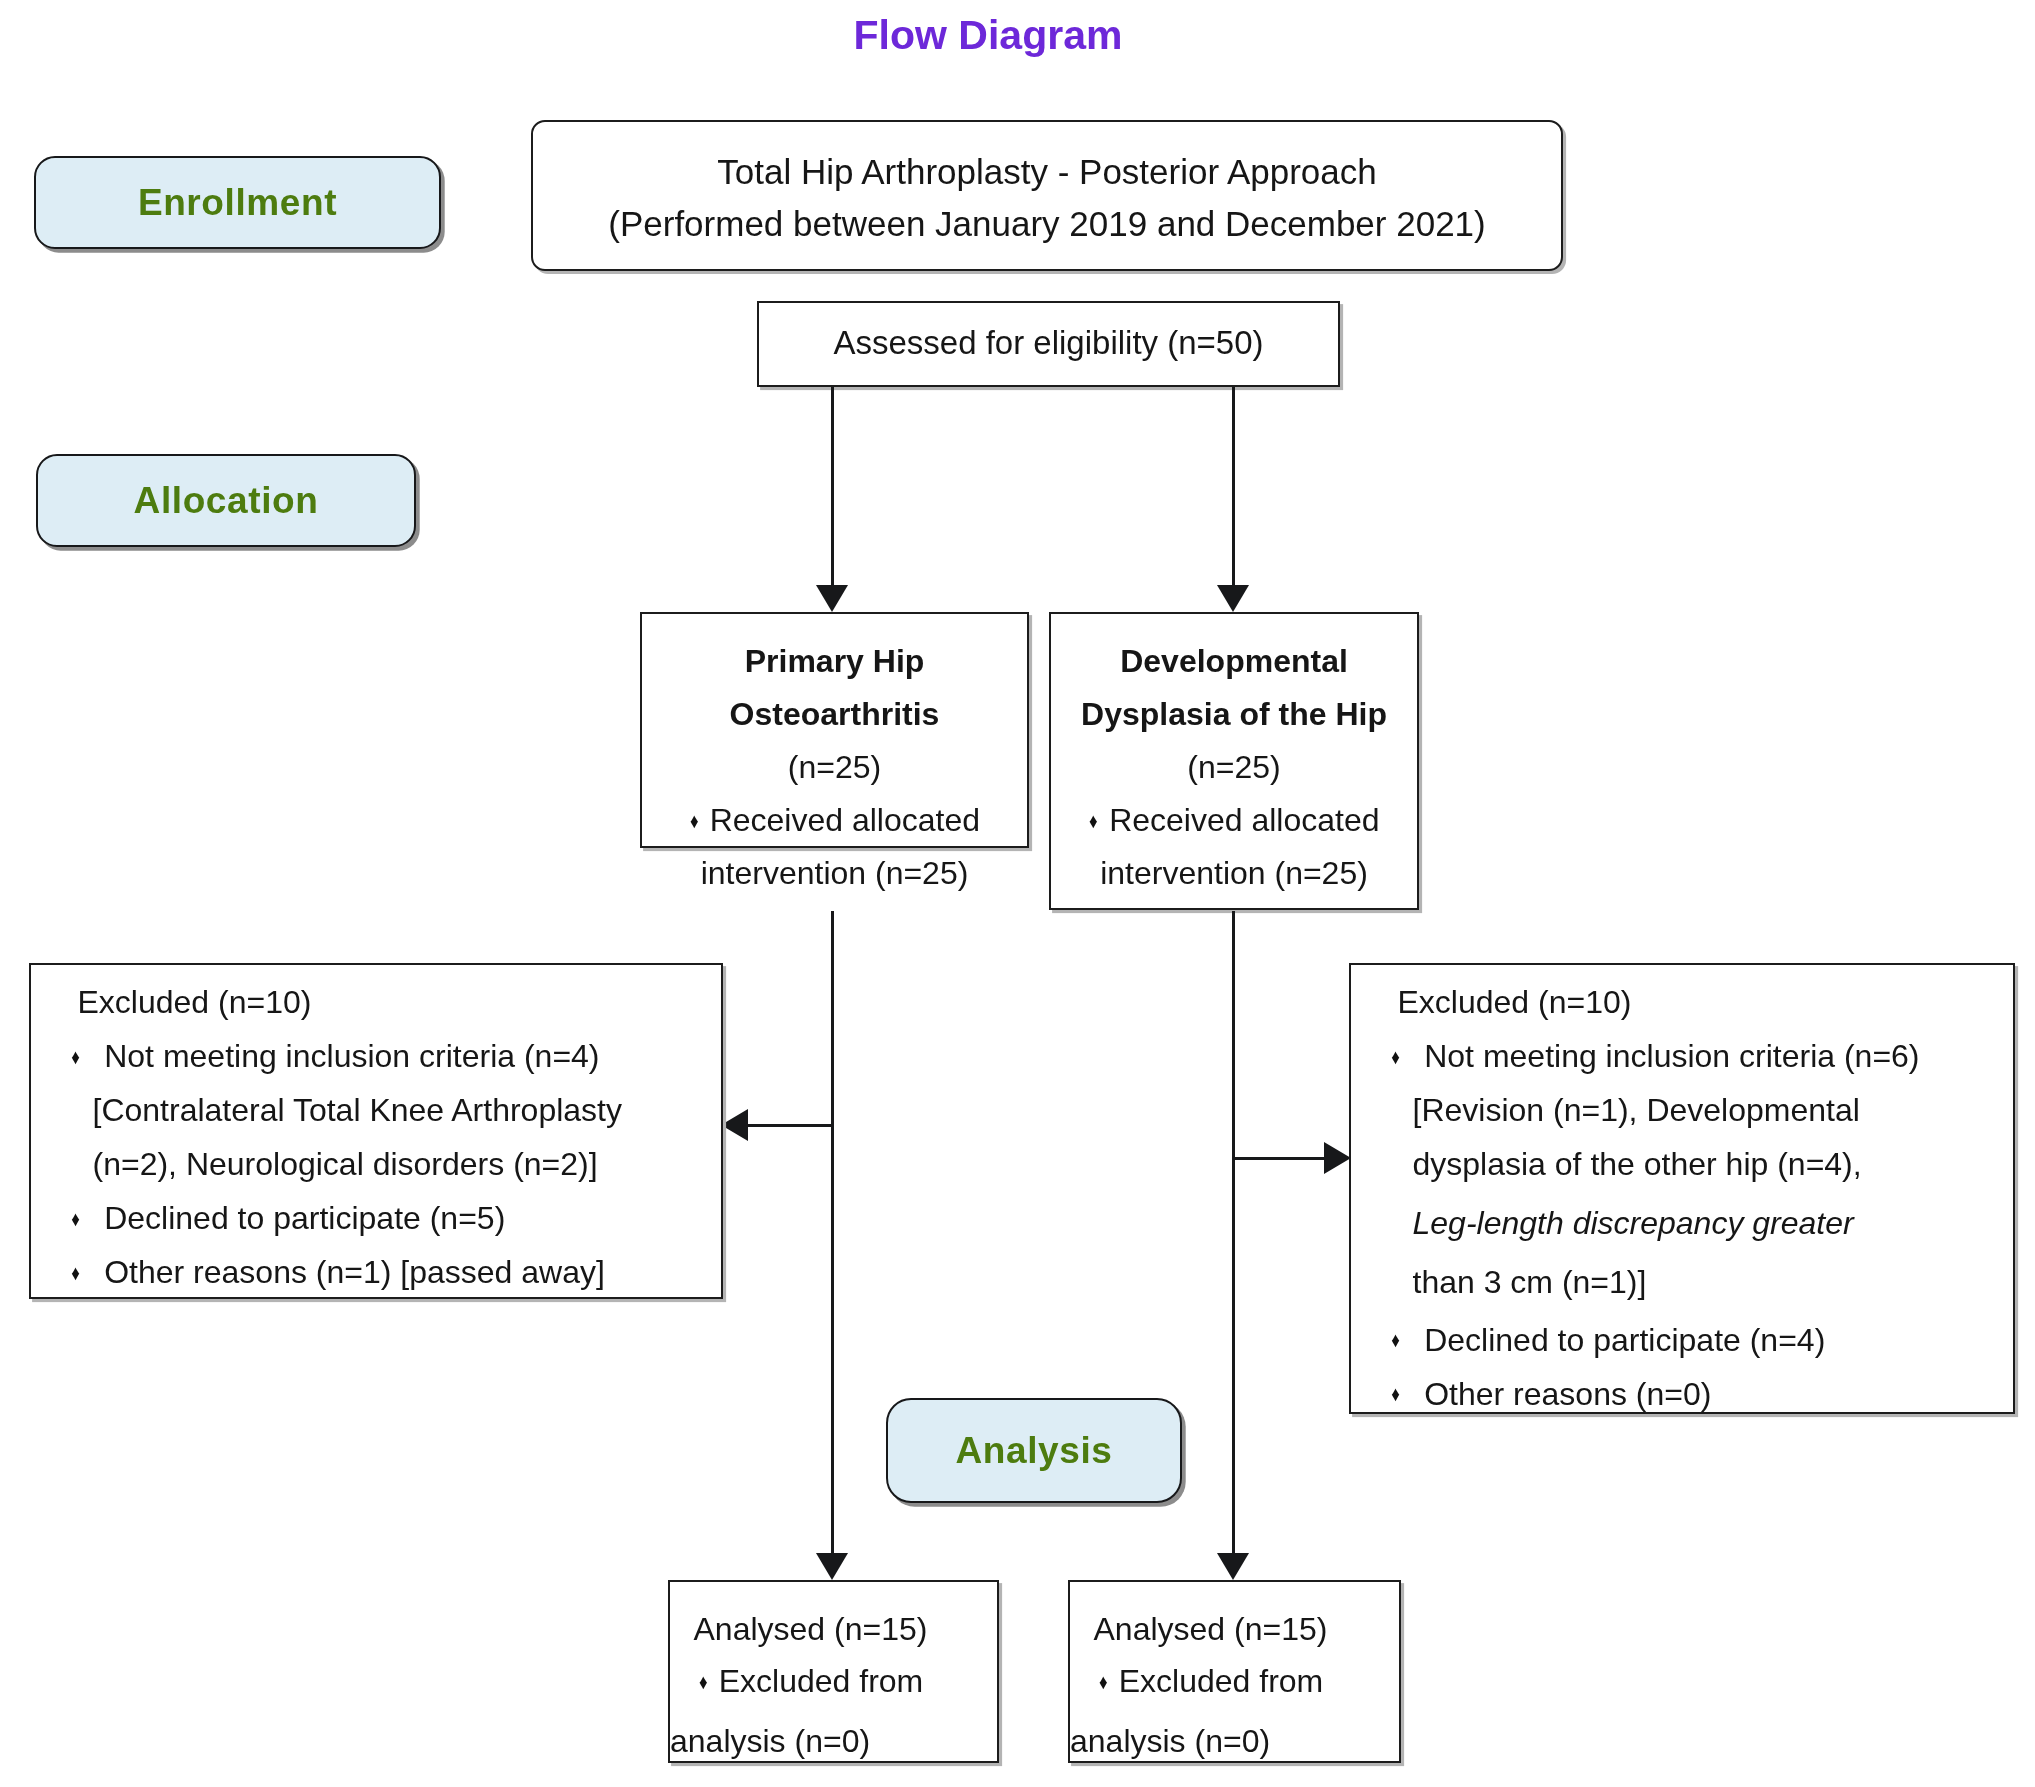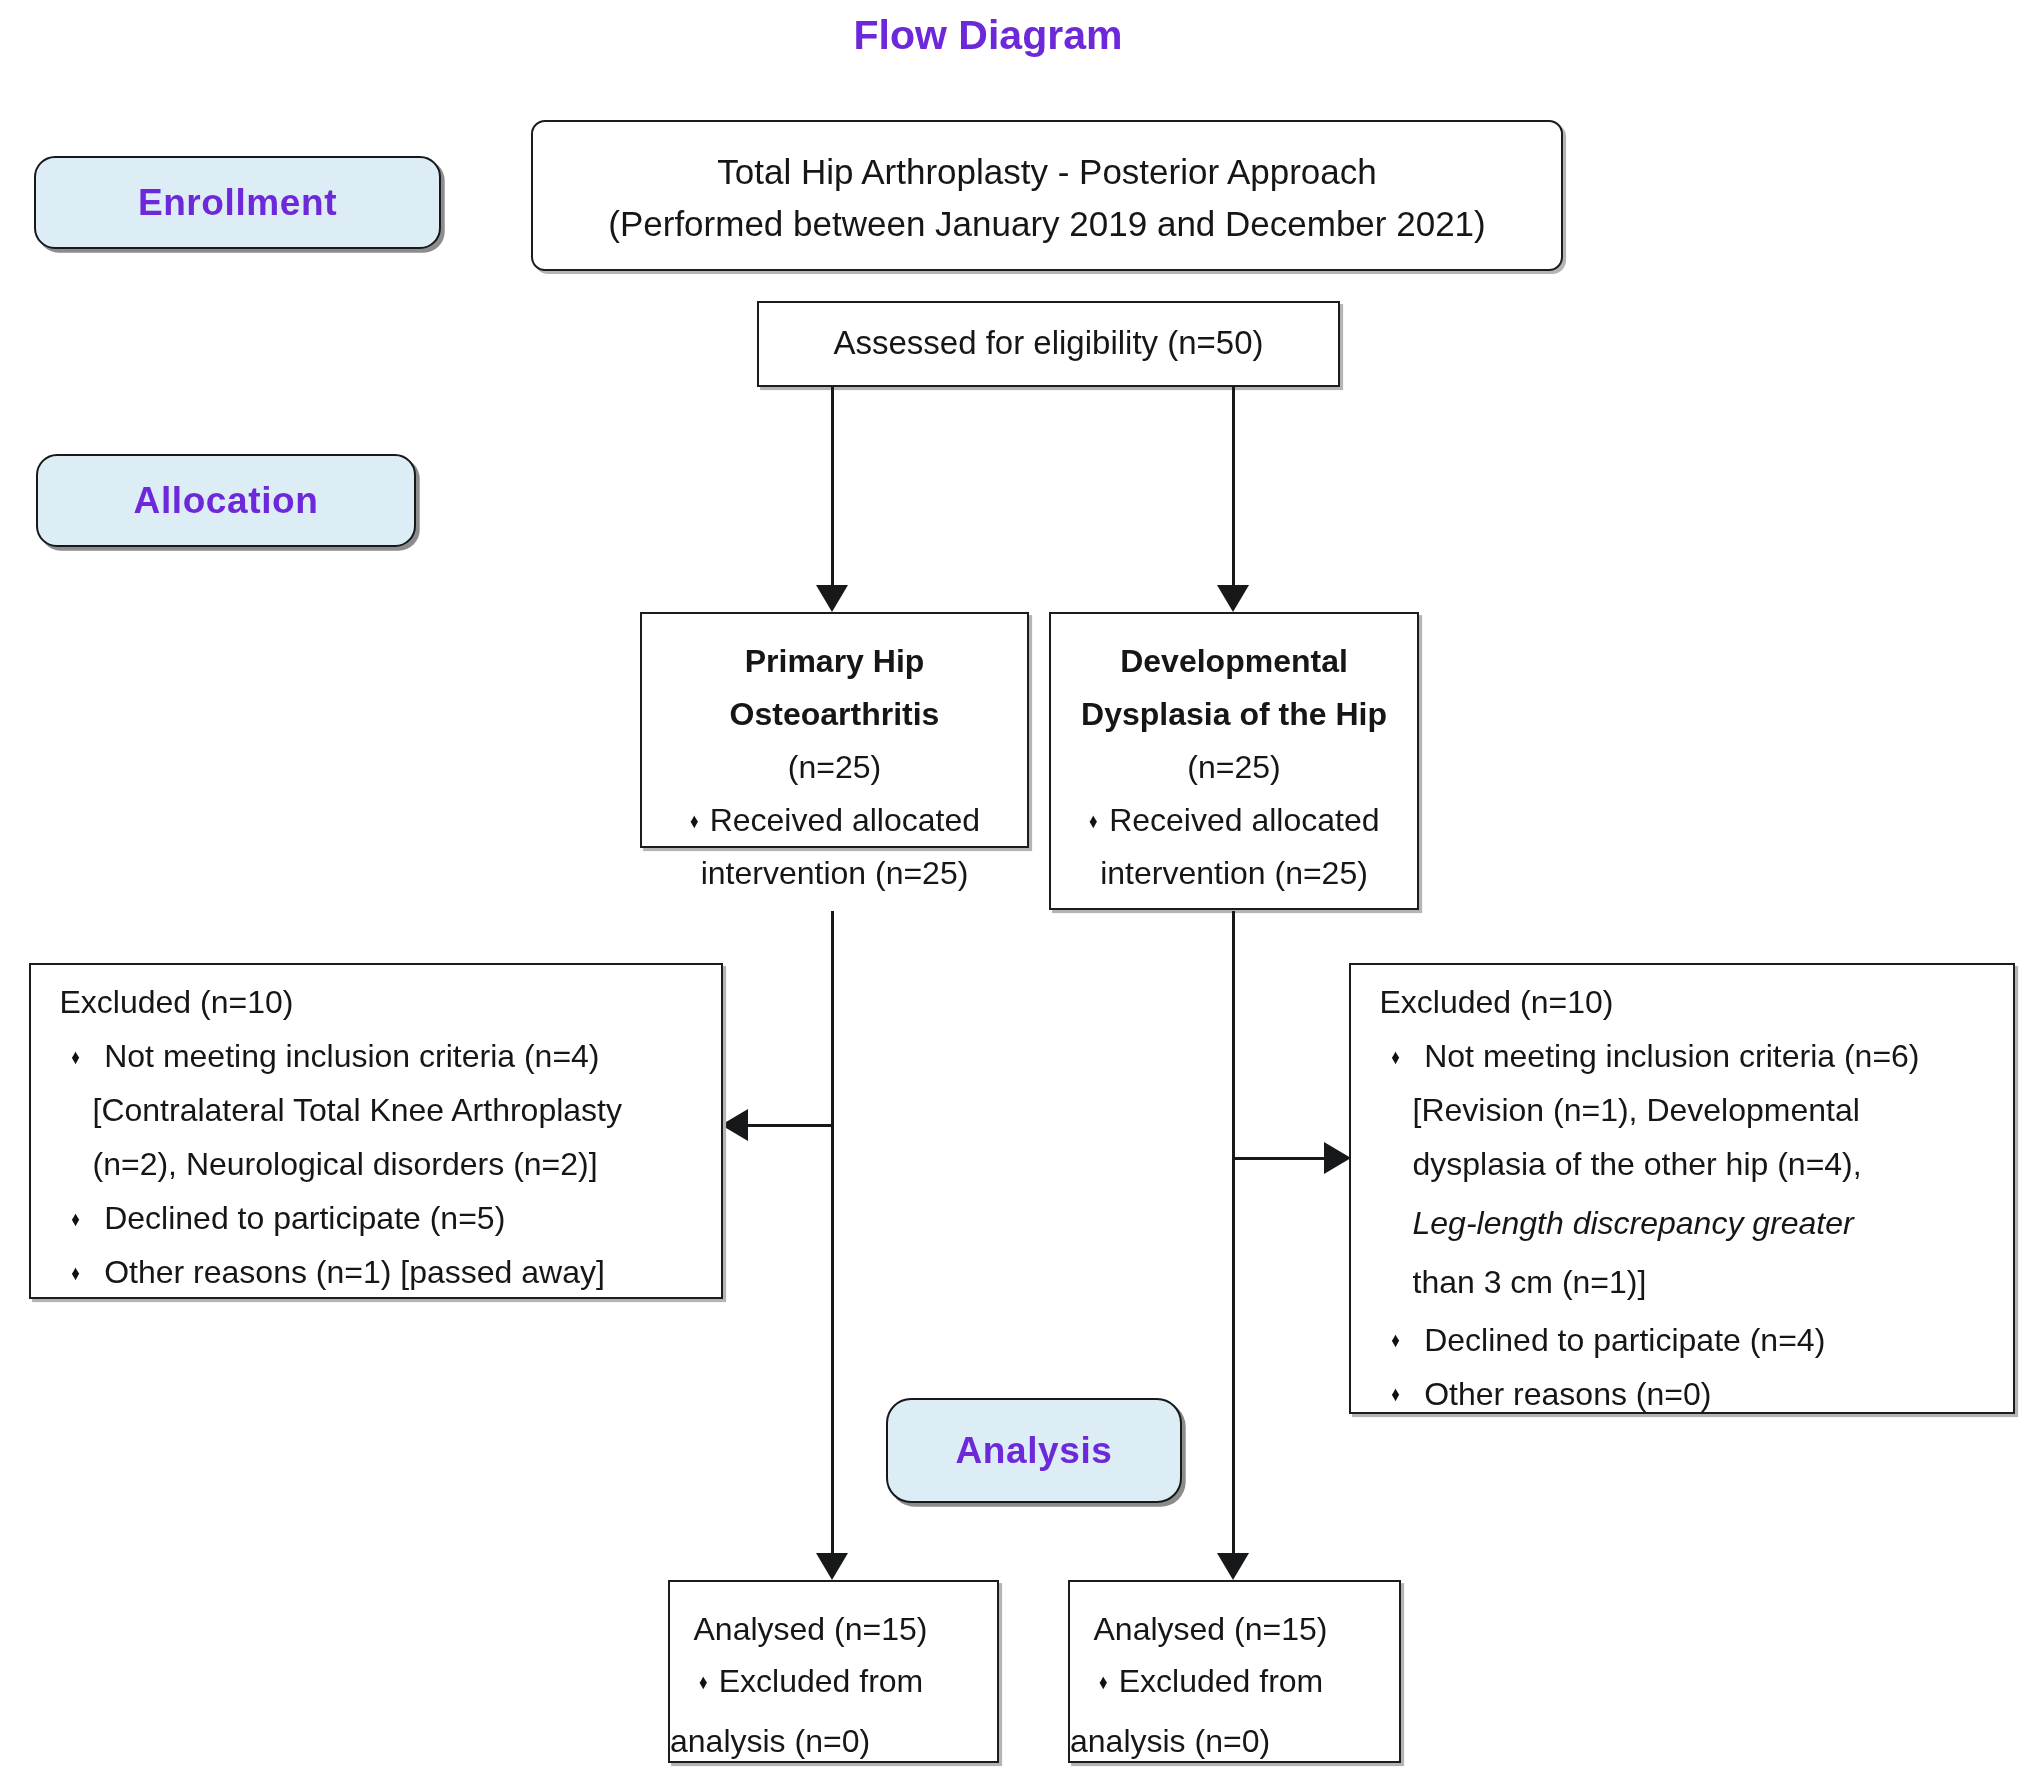--- a/index.html
+++ b/index.html
@@ -16,21 +16,21 @@
     font-size:41px;font-weight:bold;text-align:center;color:#6d28d9;
   }
 
   
   .stage{
     background:#ddedf5;border:2.5px solid #17181a;border-radius:21px;
     box-shadow:3.7px 3.7px 0 #8c8c8c;
     display:flex;align-items:center;justify-content:center;
   }
   .stage span{
-    font-size:37px;font-weight:bold;color:#6d28d9;letter-spacing:0.6px;
+    font-size:37px;font-weight:bold;color:#4d7c0f;letter-spacing:0.6px;
   }
   .stage-enrollment{left:34px;top:156px;width:407px;height:93px;}
   .stage-allocation{left:36px;top:454px;width:380px;height:93px;}
   .stage-analysis{left:886px;top:1398px;width:296px;height:105px;border-radius:25px;}
 
   
   .box{
     background:#ffffff;border:2.5px solid #1c1c1c;
     box-shadow:3.1px 3.1px 0 #b4b4b4;
   }
@@ -51,21 +51,21 @@
   }
 
   .excluded-box{padding:10px 0 0 23.5px;}
   .excluded-left{left:29px;top:963px;width:694px;height:336px;}
   .excluded-right{left:1349px;top:963px;width:666px;height:451px;}
   .excluded-box .xl{font-size:32px;line-height:54px;display:flex;align-items:center;}
   .excluded-box .xl .blt{width:35px;margin:0 11px 0 3.7px;text-align:center;}
   .excluded-box .xl.cont{margin-left:38px;}
   .excluded-box .xl.gap{margin-top:5px;font-style:italic;}
   .excluded-box .xl.gap2{margin-top:5px;margin-bottom:3.7px;}
-  .excluded-box .xl.head{margin-left:5px;}
+  .excluded-box .xl.head{margin-left:23px;}
 
   .analysed-box{padding-top:21px;}
   .analysed-left{left:668px;top:1580px;width:331px;height:183px;}
   .analysed-right{left:1068px;top:1580px;width:333px;height:183px;}
   .analysed-box .al{font-size:32px;line-height:52px;display:flex;align-items:center;}
   .analysed-box .al.l1{padding-left:23.5px;}
   .analysed-box .al.l2{padding-left:28px;}
   .analysed-box .al.l3{margin-top:8px;}
 
   

